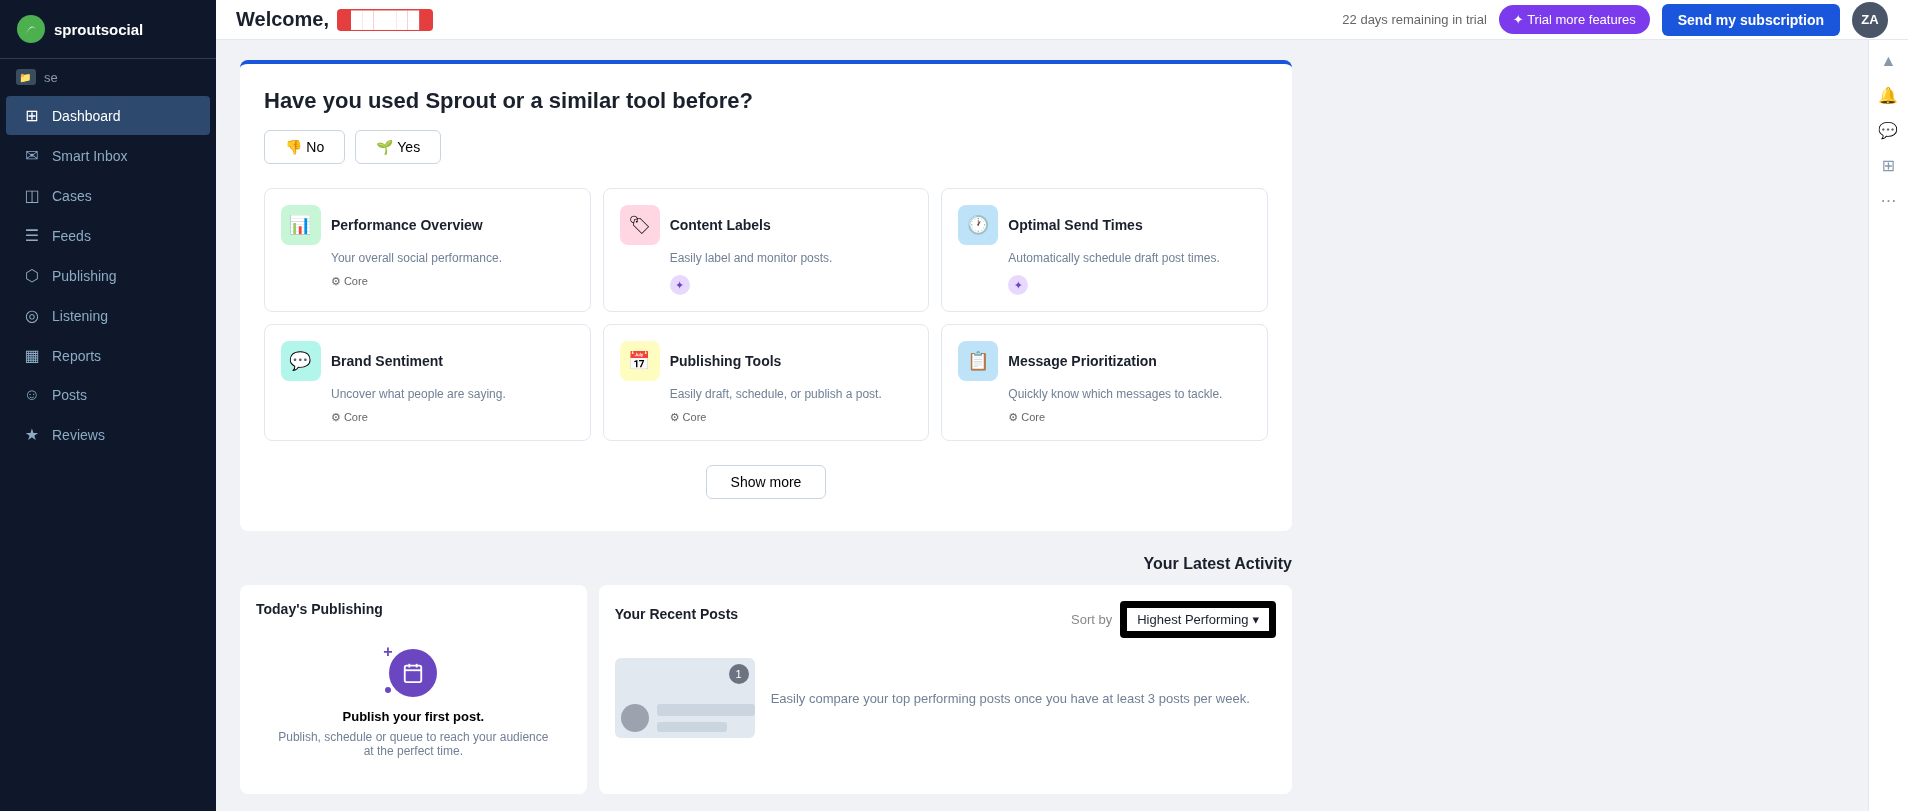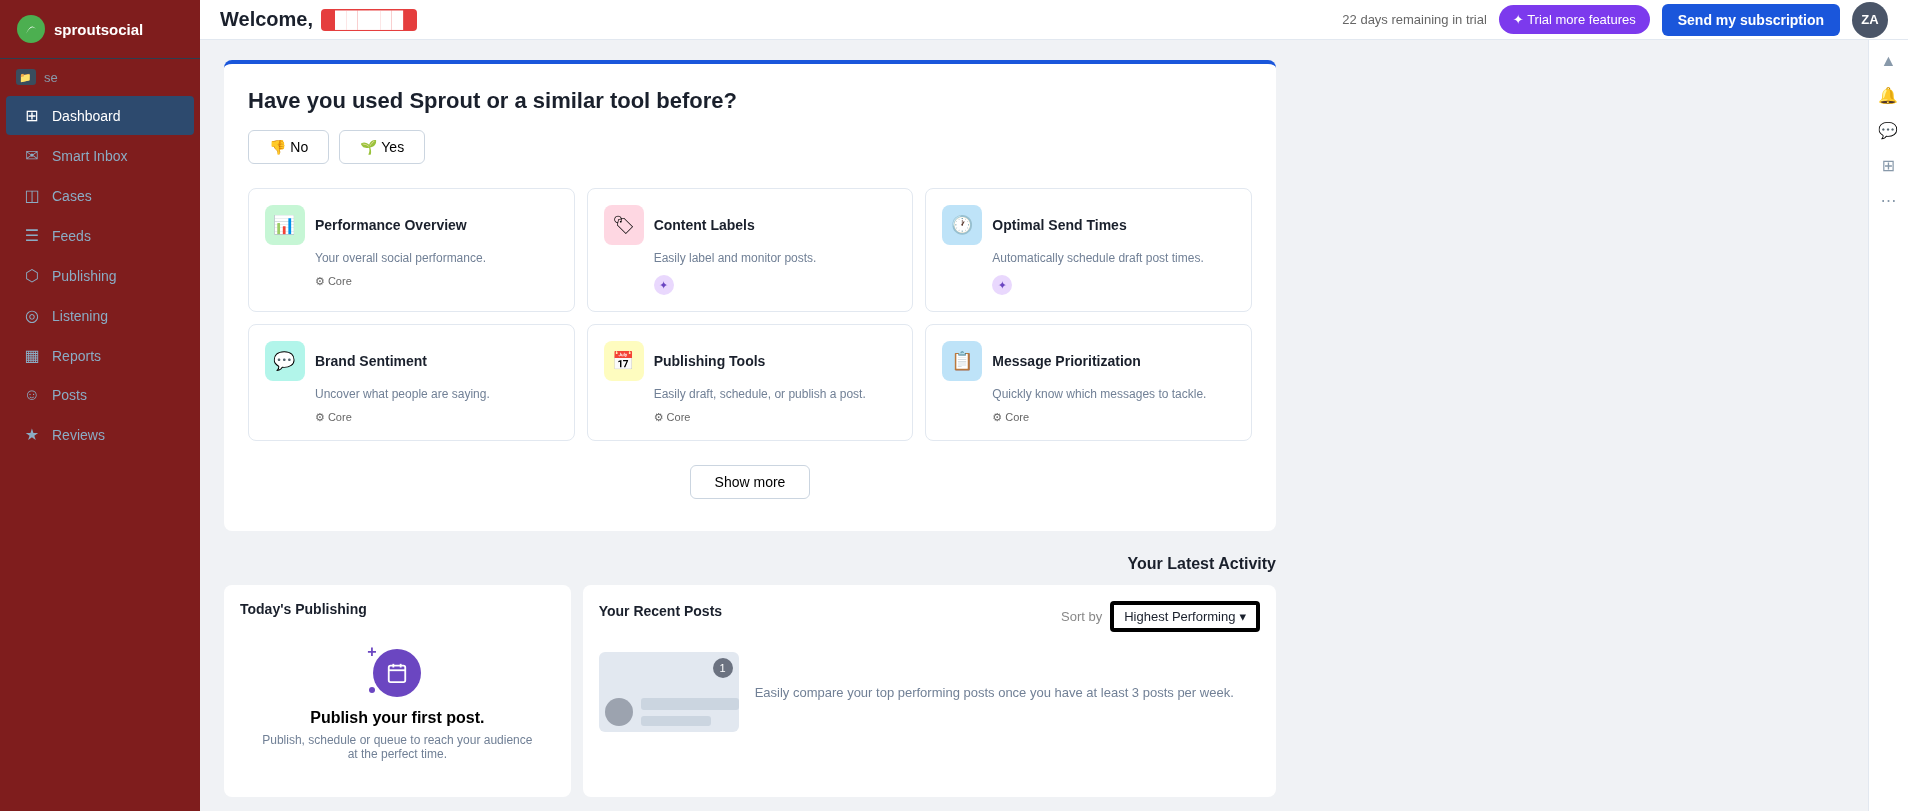--- a/index.html
+++ b/index.html
@@ -1,21 +1,21 @@
 <!DOCTYPE html>
 <html><head>
   <meta charset="utf-8">
   <style>
     * { box-sizing: border-box; margin: 0; padding: 0; }
     body { font-family: -apple-system, BlinkMacSystemFont, 'Segoe UI', sans-serif; background: #f0f2f5; display: flex; height: 811px; overflow: hidden; }
 
     
     .sidebar {
-      width: 200px;
-      background: #7f1d1d;
+      width: 216px;
+      background: #0f172a;
       display: flex;
       flex-direction: column;
       flex-shrink: 0;
       padding-top: 0;
     }
     .sidebar-top {
       display: flex;
       align-items: center;
       padding: 14px 16px;
       border-bottom: 1px solid #2d3e50;
@@ -353,21 +353,21 @@
     .publish-dot {
       position: absolute;
       bottom: 4px;
       left: -4px;
       width: 6px;
       height: 6px;
       background: #6b46c1;
       border-radius: 50%;
     }
     .publish-empty h3 {
-      font-size: 16px;
+      font-size: 13px;
       font-weight: 600;
       margin-bottom: 6px;
     }
     .publish-empty p {
       font-size: 12px;
       color: #718096;
     }
 
     
     .recent-posts-header {
@@ -377,21 +377,21 @@
       margin-bottom: 12px;
     }
     .sort-by {
       display: flex;
       align-items: center;
       gap: 8px;
       font-size: 13px;
       color: #888;
     }
     .sort-select {
-      border: 4px solid #000000;
+      border: 7px solid #000000;
       border-radius: 4px;
       padding: 4px 10px;
       font-size: 13px;
       color: #1a202c;
       background: white;
       cursor: pointer;
       display: flex;
       align-items: center;
       gap: 4px;
     }

